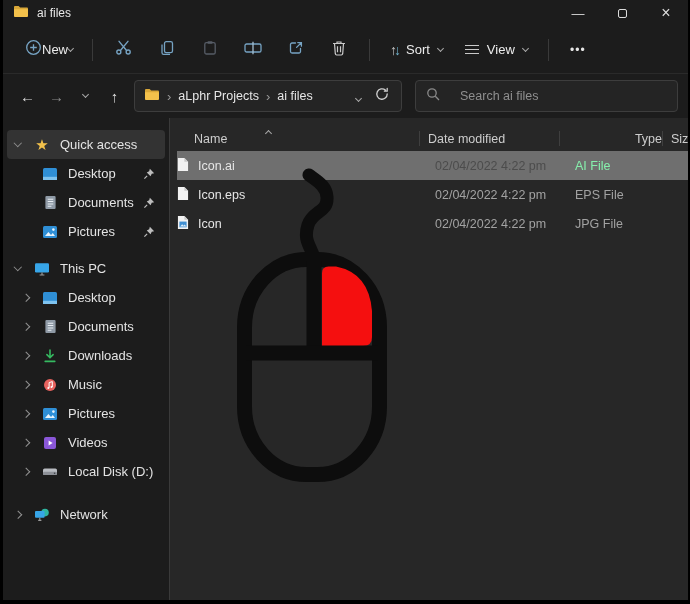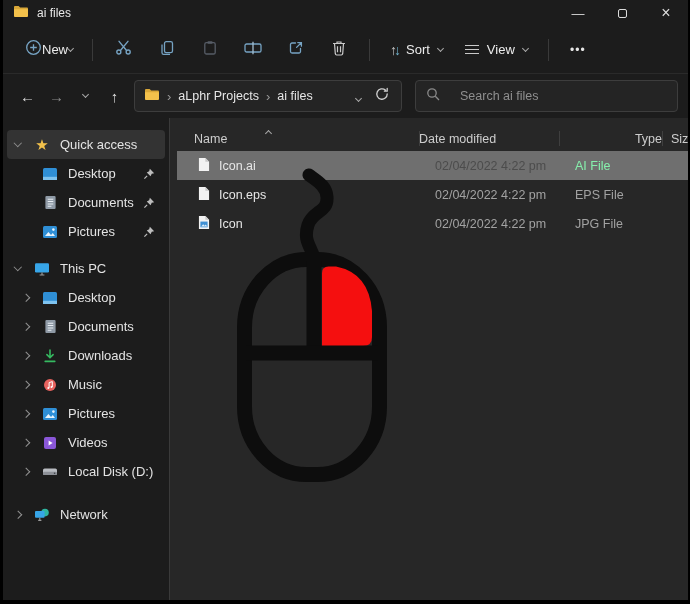--- a/index.html
+++ b/index.html
@@ -73,29 +73,29 @@
   .si.lvl1 { padding-left:16px; }
   .si.lvl1b { padding-left:33px; }
   .gap14 { height:14px; } .gap8 { height:8px; }
   .star-glyph { color:#f2c14b; font-size:15px; line-height:1; }
 
   
   .main { flex:1; background:#272727; position:relative; padding-top:8px; min-width:0; }
   .lheader { display:flex; height:25px; align-items:center; color:#cdcdcd; font-size:12.5px; }
   .hc { position:relative; display:flex; align-items:center; height:100%; }
   .hc-name { flex:1; padding-left:24px; }
-  .hc-date { width:140px; } .hc-type { width:103px; padding-left:9px;justify-content:flex-end; }
+  .hc-date { width:140px; padding-left:9px; } .hc-type { width:103px; padding-left:9px;justify-content:flex-end; }
   .hc-size { width:26px; padding-left:9px; overflow:hidden; }
   .hc-date::before,.hc-type::before,.hc-size::before { content:""; position:absolute; left:0; top:5px;
         width:1px; height:15px; background:#3f3f3f; }
   .name-sort { position:absolute; left:96px; top:-1px; }
 
   .frow { display:flex; height:29px; align-items:center; font-size:12.5px; color:#e6e6e6;
           margin-left:7px; }
-  .frow .c-name { flex:1; display:flex; align-items:center; gap:9px; padding-left:21px; min-width:0; }
+  .frow .c-name { flex:1; display:flex; align-items:center; gap:9px; padding-left:0; min-width:0; }
   .frow .c-date { width:140px; padding-left:9px; color:#a2a2a2; }
   .frow .c-type { width:103px; padding-left:9px; color:#a2a2a2; }
   .frow .c-size { width:19px; }
   .frow.selected { background:#6f6f6f; }
   .frow.selected .c-date { color:#4c4c4c; }
   .frow.selected .c-type { color:#86efac; }
 
   .mouse-art { position:absolute; left:54px; top:37px; pointer-events:none; }
 </style>
 </head>

